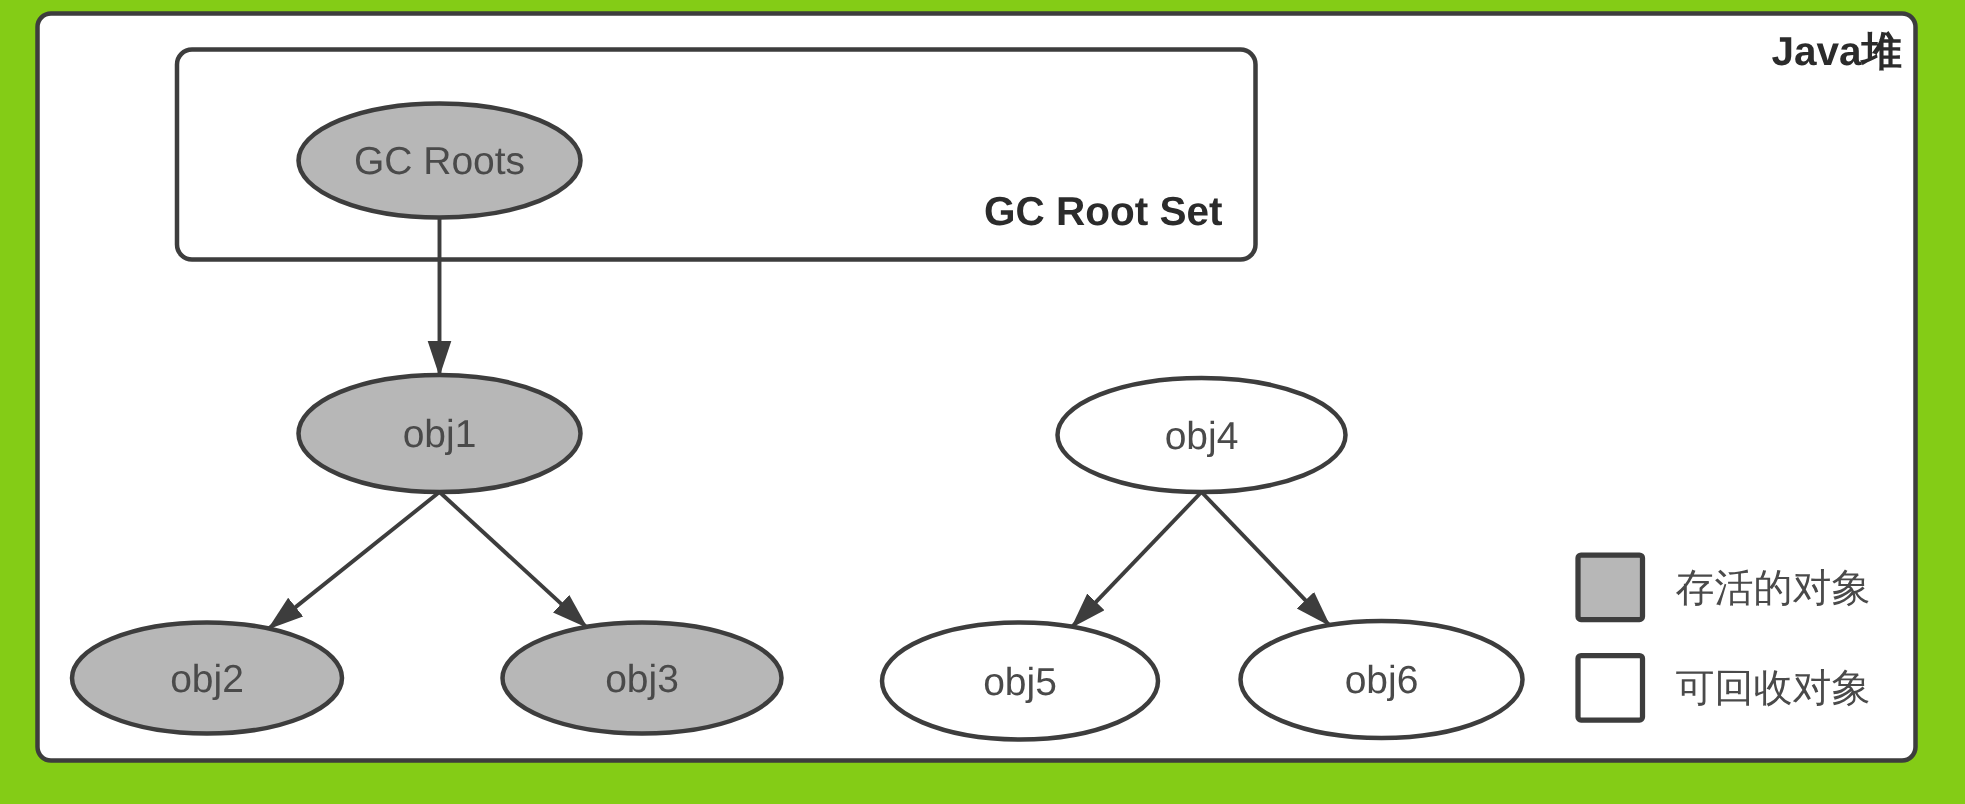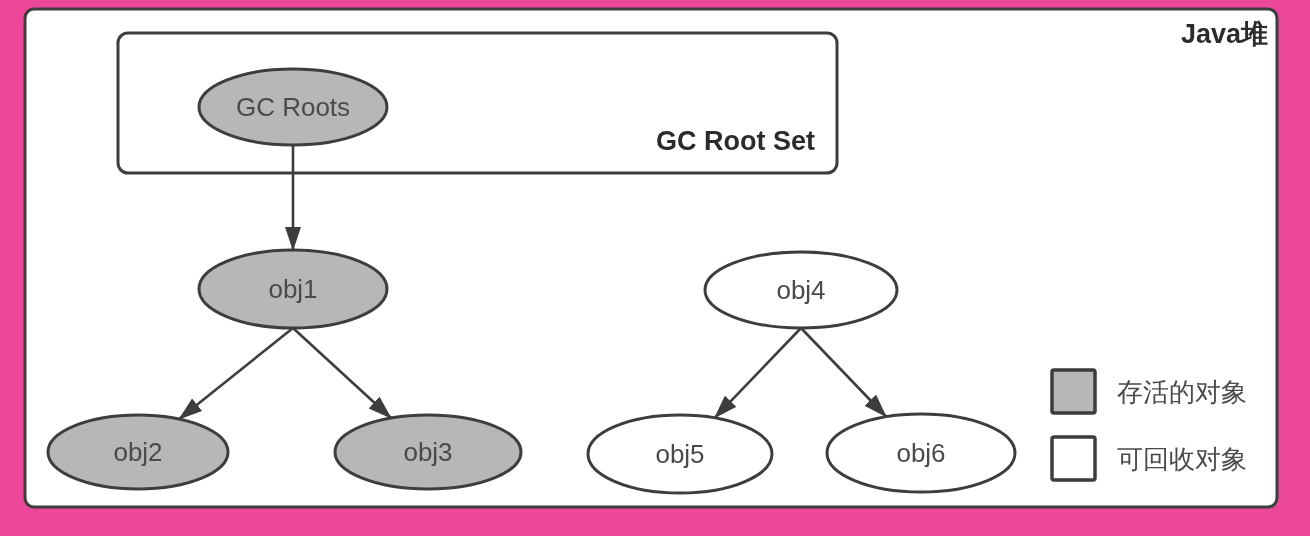--- a/index.html
+++ b/index.html
@@ -8,21 +8,21 @@
     background: #ffffff;
     width: 1310px;
     height: 536px;
     overflow: hidden;
     font-family: "Liberation Sans", sans-serif;
   }
   .canvas-wrap {
     position: relative;
     width: 1310px;
     height: 536px;
-    background: #ec4899;
+    background: #84cc16;
   }
   svg text {
     font-family: "Liberation Sans", sans-serif;
     user-select: none;
   }
   .node-label { font-size: 26px; }
   .box-label  { font-size: 27px; font-weight: bold; }
   .legend-label { font-size: 26px; }
 </style>
 </head>

